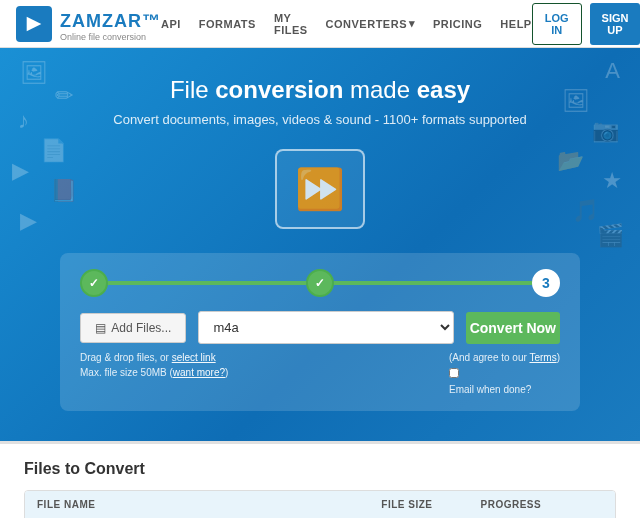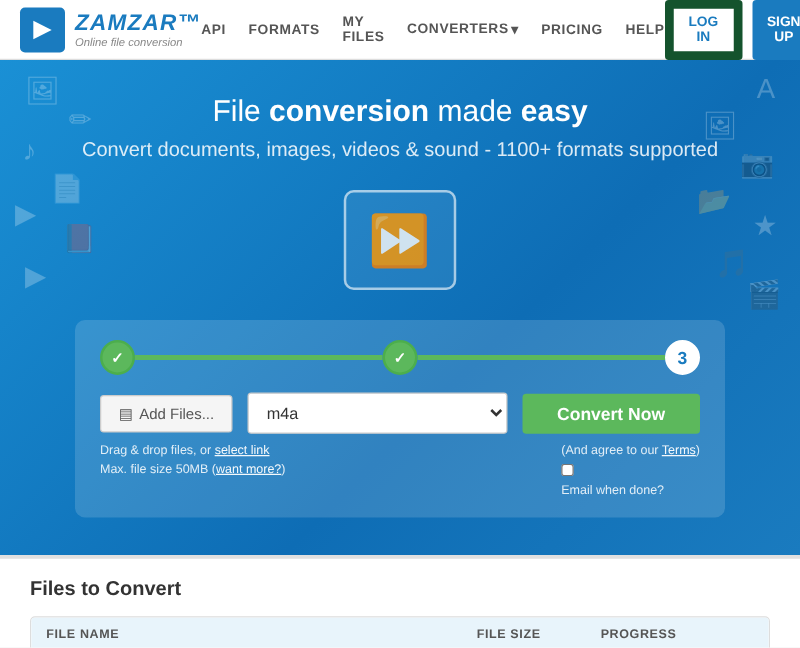--- a/index.html
+++ b/index.html
@@ -10,23 +10,22 @@
       background: #fff;
       display: flex;
       align-items: center;
       justify-content: space-between;
       padding: 8px 16px;
       border-bottom: 1px solid #ddd;
       height: 48px;
     }
     .logo-area {
       display: flex;
-      align-items: center;
+      align-items: flex-end;
       gap: 8px;
-      font-style: italic;
     }
     .logo-icon {
       background: #1a7bbf;
       width: 36px;
       height: 36px;
       display: flex;
       align-items: center;
       justify-content: center;
       border-radius: 4px;
     }
@@ -36,24 +35,24 @@
     .logo-tagline { font-size: 9px; color: #888; }
     nav { display: flex; align-items: center; gap: 18px; }
     nav a {
       font-size: 11px;
       color: #555;
       text-decoration: none;
       font-weight: bold;
       text-transform: uppercase;
       letter-spacing: 0.5px;
     }
-    .converters-link { display: flex; align-items: flex-start; gap: 2px; }
+    .converters-link { display: flex; align-items: center; gap: 2px; }
     .nav-buttons { display: flex; gap: 8px; }
     .btn-login {
-      border: 7px solid #14532d;
+      border: 1px solid #14532d;
       color: #1a7bbf;
       background: #fff;
       padding: 5px 12px;
       border-radius: 3px;
       font-size: 11px;
       font-weight: bold;
       cursor: pointer;
       text-transform: uppercase;
     }
     .btn-signup {
@@ -79,21 +78,21 @@
     }
     .hero h1 {
       color: #fff;
       font-size: 24px;
       font-weight: normal;
       margin-bottom: 8px;
     }
     .hero h1 strong { font-weight: bold; }
     .hero-subtitle {
       color: rgba(255,255,255,0.85);
-      font-size: 16px;
+      font-size: 13px;
       margin-bottom: 22px;
     }
 
     
     .float-icons {
       position: absolute;
       top: 0; left: 0; right: 0; bottom: 0;
       pointer-events: none;
     }
     .fi {
@@ -182,21 +181,21 @@
       border: 1px solid #ccc;
       border-radius: 3px;
       font-size: 13px;
       background: #fff;
       color: #333;
     }
     .btn-convert {
       background: #5cb85c;
       color: #fff;
       border: none;
-      padding: 8px 28px;
+      padding: 8px 4px;
       border-radius: 3px;
       font-size: 14px;
       font-weight: bold;
       cursor: pointer;
       white-space: nowrap;
     }
 
     .steps-hints {
       display: flex;
       justify-content: space-between;

